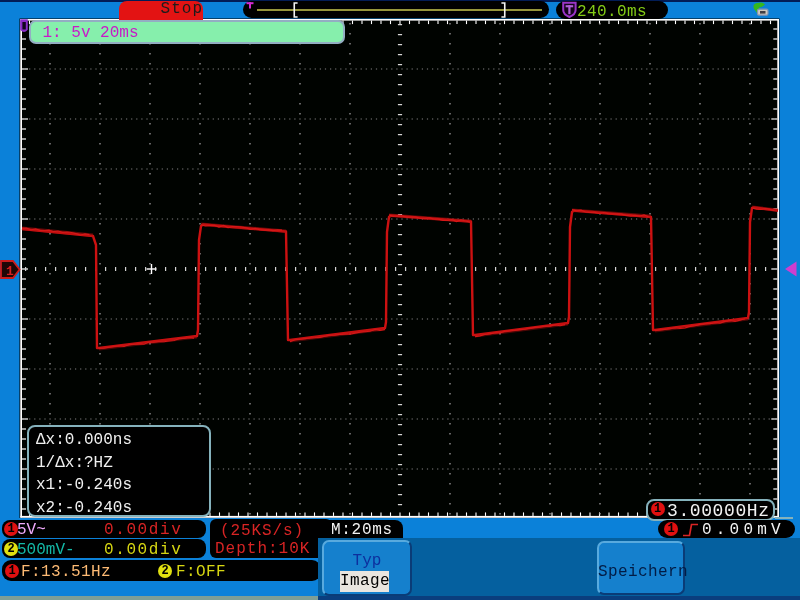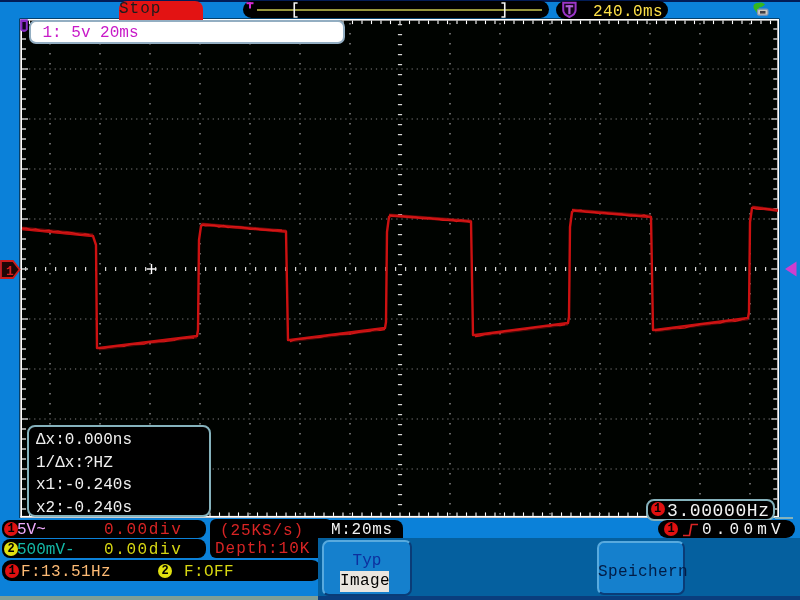--- a/index.html
+++ b/index.html
@@ -319,45 +319,45 @@
 <line x1="655" y1="331" x2="748" y2="319" stroke="#b80f0f" stroke-width="3" opacity="0.4"></line>
 <polyline points="655.0,330.4 660.0,329.9 665.0,329.4 670.0,328.8 675.0,327.7 680.0,328.4 685.0,328.0 690.0,326.4 695.0,325.8 700.0,324.4 705.0,323.8 710.0,323.6 715.0,322.8 720.0,323.2 725.0,321.4 730.0,320.5 735.0,321.5 740.0,320.1 745.0,318.8" fill="none" stroke="#d51818" stroke-width="1.1"></polyline>
 <polygon points="1,261 13,261 19.5,269.5 13,278 1,278" fill="#200707" stroke="#cc1c1c" stroke-width="1.8"></polygon>
 <text x="6" y="274.5" font-size="13" font-weight="bold" fill="#d42020" font-family="Liberation Mono, monospace">1</text>
 <polygon points="796.5,261.5 785,269 796.5,276.5" fill="#cf3ecf"></polygon>
 <path d="M20.2,19.3 h7.6 v10.4 q-3.8,4.4 -7.6,0 z" fill="#8a2cc8"></path>
 <rect x="22.4" y="22" width="3.4" height="7.5" fill="#10051c"></rect>
 </svg>
 
 <div class="abs" style="left:0;top:0;width:800px;height:2px;background:#021c56"></div>
-<div class="abs" style="left:119px;top:1px;width:84px;height:31px;background:#e31313;border-radius:8px;color:#1c1c1c;font-size:16px;text-align:left;line-height:16px;letter-spacing:1px;">Stop</div>
+<div class="abs" style="left:119px;top:1px;width:84px;height:31px;background:#e31313;border-radius:8px;color:#1c1c1c;font-size:16px;text-align:right;line-height:16px;letter-spacing:1px;">Stop</div>
 <div class="pill" style="left:243px;top:1px;width:306px;height:16.5px;">
   <svg width="306" height="17" style="position:absolute;left:0;top:0">
       <line x1="14" y1="9" x2="299" y2="9" stroke="#c8c850" stroke-width="1.6"></line>
 <rect x="3.5" y="1.2" width="7" height="2" fill="#d22ad2"></rect>
 <rect x="6" y="1.2" width="2" height="6.3" fill="#d22ad2"></rect>
 <path d="M54.6,2 h-3.4 v14 h3.4 M51.3,2 v14" stroke="#f4f4f4" stroke-width="1.5" fill="none"></path>
 <path d="M258.4,2 h3.4 v14 h-3.4 M261.7,2 v14" stroke="#f4f4f4" stroke-width="1.5" fill="none"></path>
     </svg>
 </div>
 <div class="pill" style="left:556px;top:1px;width:112px;height:17.5px;">
   <svg width="20" height="18" style="position:absolute;left:4px;top:0">
       <path d="M3.2,1.8 h12.4 v7.2 q0,4.4 -6.2,7 q-6.2,-2.6 -6.2,-7 z" fill="#16041c" stroke="#9a35c8" stroke-width="2"></path>
       <rect x="5.6" y="4.2" width="7.6" height="2.1" fill="#b060d8"></rect>
       <rect x="8.3" y="4.2" width="2.2" height="9" fill="#b060d8"></rect>
     </svg>
-  <span style="position:absolute;left:21px;top:1.5px;color:#fde047;font-size:16px;letter-spacing:0.4px;padding-left:16px;">240.0ms</span>
+  <span style="position:absolute;left:21px;top:1.5px;color:#84cc16;font-size:16px;letter-spacing:0.4px;">240.0ms</span>
 </div>
 <svg class="abs" style="left:751px;top:1px" width="20" height="16">
     <path d="M3,8 Q1,3 6,2 Q12,0.5 14,3.5 Q11,6.5 8,6.5 Q9,10.5 6.5,13 Q5,10 3,8 z" fill="#35b81e"></path>
     <rect x="6.5" y="8.2" width="10.5" height="6" rx="1.5" fill="#cfc8bc" stroke="#8093b3" stroke-width="1.2"></rect>
     <rect x="9" y="10" width="5.5" height="2.6" fill="#3f3f46"></rect>
   </svg>
 
-<div class="abs" style="left:28.5px;top:20px;width:316px;height:23.5px;background:#ffffff;border:2px solid #93aec2;border-radius:7px;">
+<div class="abs" style="left:28.5px;top:20px;width:316px;height:23.5px;background:#86efac;border:2px solid #93aec2;border-radius:7px;">
   <span style="position:absolute;left:12px;top:2px;color:#c81ac8;font-size:16px;">1:&nbsp;5v&nbsp;20ms</span>
 </div>
 
 <div class="abs" style="left:27px;top:425px;width:184px;height:92px;background:#000;border:2px solid #85b2bc;border-radius:8px;color:#f0f0f0;font-size:16px;">
   <div style="position:absolute;left:7px;top:4px;">Δx:0.000ns</div>
   <div style="position:absolute;left:7px;top:26.5px;">1/Δx:?HZ</div>
   <div style="position:absolute;left:7px;top:49px;">x1:-0.240s</div>
   <div style="position:absolute;left:7px;top:71.5px;">x2:-0.240s</div>
 </div>
 
@@ -381,21 +381,21 @@
   <div style="position:absolute;left:10px;top:3px;letter-spacing:0.9px;">(25KS/s)</div>
   <div style="position:absolute;left:5px;top:21px;letter-spacing:1px;">Depth:10K</div>
 </div>
 <div class="pill" style="left:321px;top:519.5px;width:82px;height:31px;border-radius:8px;">
   <span style="position:absolute;left:10px;top:1.5px;color:#f2f2f2;font-size:16px;letter-spacing:0.7px;">M:20ms</span>
 </div>
 <div class="pill" style="left:2px;top:560px;width:319px;height:21px;border-radius:9px;">
   <div class="circ rc" style="left:3px;top:3.5px;">1</div>
   <span style="position:absolute;left:19px;top:2.5px;color:#fdba74;font-size:16px;letter-spacing:0.4px;">F:13.51Hz</span>
   <div class="circ yc" style="left:156px;top:3.5px;">2</div>
-  <span style="position:absolute;left:174px;top:2.5px;color:#d6d612;font-size:16px;letter-spacing:0.4px;margin-left:8px;">F:OFF</span>
+  <span style="position:absolute;left:174px;top:2.5px;color:#d6d612;font-size:16px;letter-spacing:0.4px;">F:OFF</span>
 </div>
 
 <div class="pill" style="left:658px;top:519.5px;width:137px;height:18px;border-radius:9px;">
   <div class="circ rc" style="left:6px;top:2px;">1</div>
   <svg width="20" height="16" style="position:absolute;left:24px;top:2px;">
       <path d="M1,13.5 L7.5,13.5 L9.5,2.5 L16,2.5" stroke="#d82424" stroke-width="1.7" fill="none"></path>
     </svg>
   <span style="position:absolute;left:44px;top:1px;color:#f2f2f2;font-size:16px;letter-spacing:4.2px;">0.00mV</span>
 </div>
 

